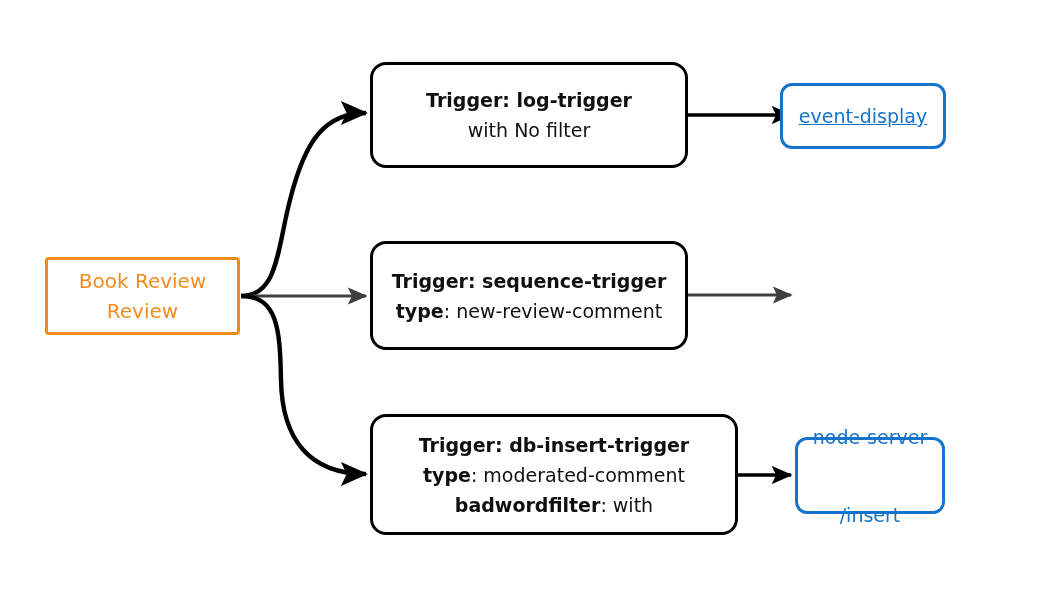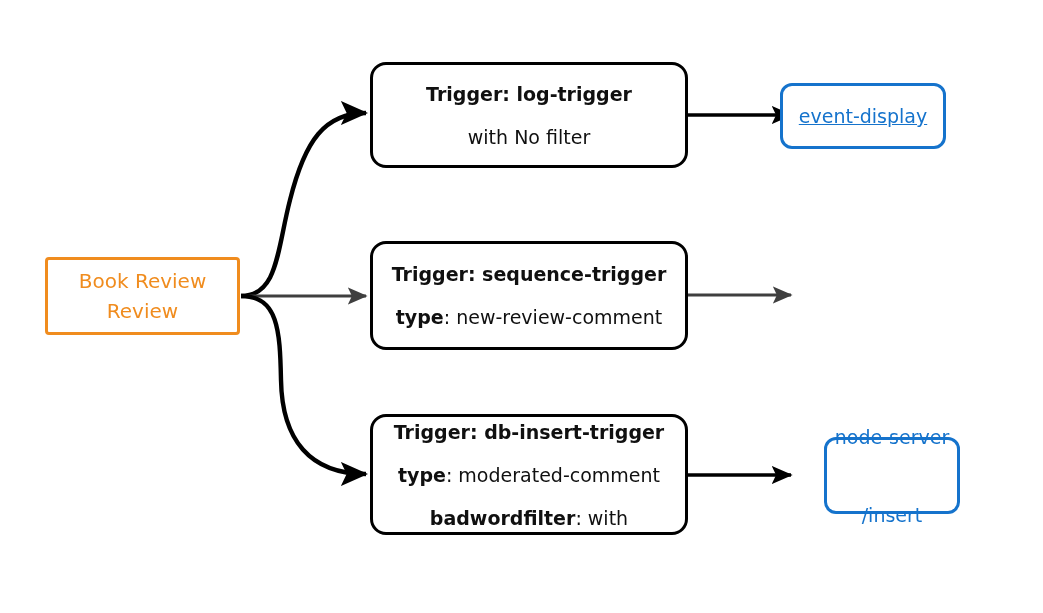--- a/index.html
+++ b/index.html
@@ -42,21 +42,20 @@
     color: #F08C1E;
     font-size: 20px;
     line-height: 30px;
   }
   .node-trigger {
     border: 3px solid #000000;
     border-radius: 16px;
     color: #101010;
     font-size: 19px;
     line-height: 30px;
-    gap: 13px;
   }
   .node-target {
     border: 3px solid #1573CC;
     border-radius: 12px;
     color: #1573CC;
     font-size: 19px;
     line-height: 30px;
   }
   .line {
     display: block;
@@ -113,35 +112,35 @@
 
   <div class="node node-trigger" style="left:370px; top:241px; width:318px; height:109px;">
     <span class="line">
       <b>Trigger: sequence-trigger</b>
     </span>
     <span class="line">
       <b>type</b><span class="reg">: new-review-comment</span>
     </span>
   </div>
 
-  <div class="node node-trigger" style="left:370px; top:414px; width:318px; height:121px;">
+  <div class="node node-trigger" style="left:370px; top:414px; width:368px; height:121px;">
     <span class="line">
       <b>Trigger: db-insert-trigger</b>
     </span>
     <span class="line">
       <b>type</b><span class="reg">: moderated-comment</span>
     </span>
     <span class="line">
       <b>badwordfilter</b><span class="reg">: with</span>
     </span>
   </div>
 
   <div class="node node-target" style="left:780px; top:83px; width:166px; height:66px;text-decoration:underline;">
     <span class="line">event-display</span>
   </div>
 
 
-  <div class="node node-target" style="left:824px; top:437px; width:136px; height:77px;gap:48px;">
+  <div class="node node-target" style="left:795px; top:437px; width:150px; height:77px;gap:48px;">
     <span class="line">node-server</span>
     <span class="line">/insert</span>
   </div>
 
 </div>
 
 </body></html>

